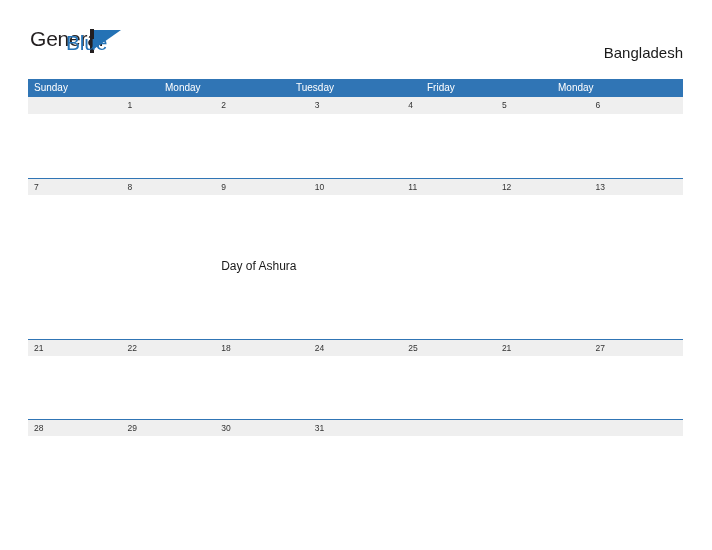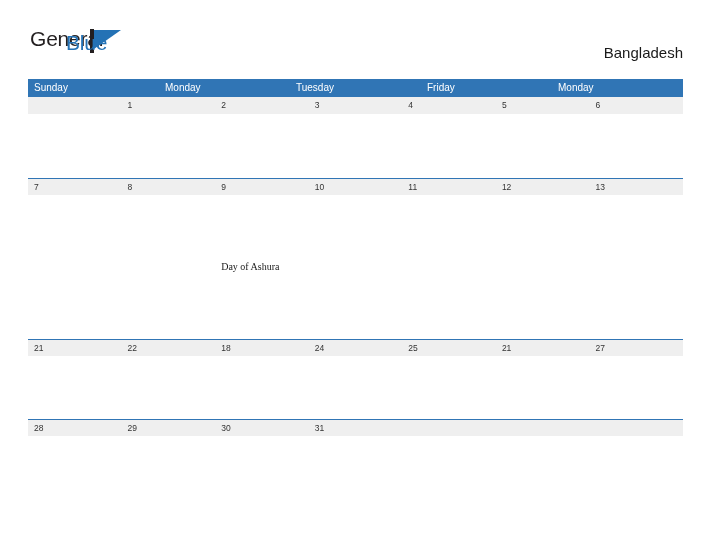--- a/index.html
+++ b/index.html
@@ -140,25 +140,24 @@
     display: flex;
     height: 63px;
     background: #ffffff;
   }
   .body-cell {
     flex: 1 1 0;
     padding: 3px 4px 0 6px;
     box-sizing: border-box;
   }
   .event {
-    font-size: 10px;
+    font-size: 12px;
     color: #1a1a1a;
     line-height: 11px;
     white-space: nowrap;
-    font-family: Liberation Serif, serif;
   }
 </style>
 </head>
 <body>
 
 <div class="page-header">
 
   <div class="brand">
     <span class="brand-general">General</span>
     <span class="brand-flagbar"></span>

